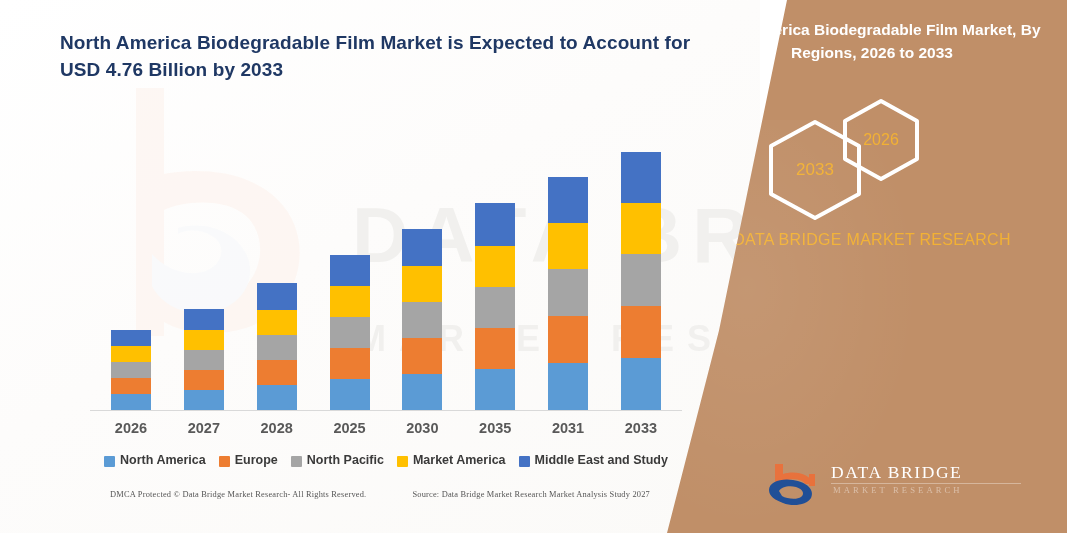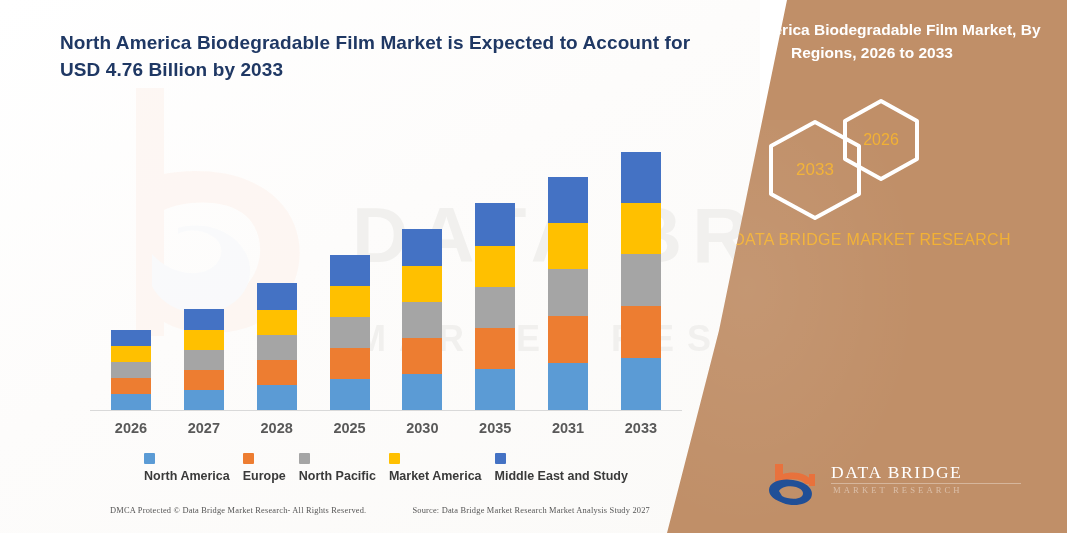--- a/index.html
+++ b/index.html
@@ -117,39 +117,38 @@
     left: 86px; top: 453px;
     width: 600px;
     display: flex;
     justify-content: center;
     align-items: center;
     gap: 13px;
     flex-wrap: nowrap;
   }
   .legend-item {
     display: flex;
-    align-items: flex-start;
+    align-items: flex-end;
     gap: 5px;
     white-space: nowrap;
-    flex-direction: column;
   }
   .legend-swatch {
     width: 11px; height: 11px;
     border-radius: 1px;
     flex: 0 0 auto;
   }
   .legend-label {
     font-size: 12.5px;
     font-weight: 700;
     color: #3a3a3a;
   }
 
   .footer {
     position: absolute;
-    left: 0; top: 506px;
+    left: 0; top: 490px;
     width: 760px;
     display: flex;
     justify-content: center;
     gap: 46px;
     font-family: "Liberation Serif", serif;
     font-size: 8.4px;
     color: #555555;
     letter-spacing: .2px;
   }
 

